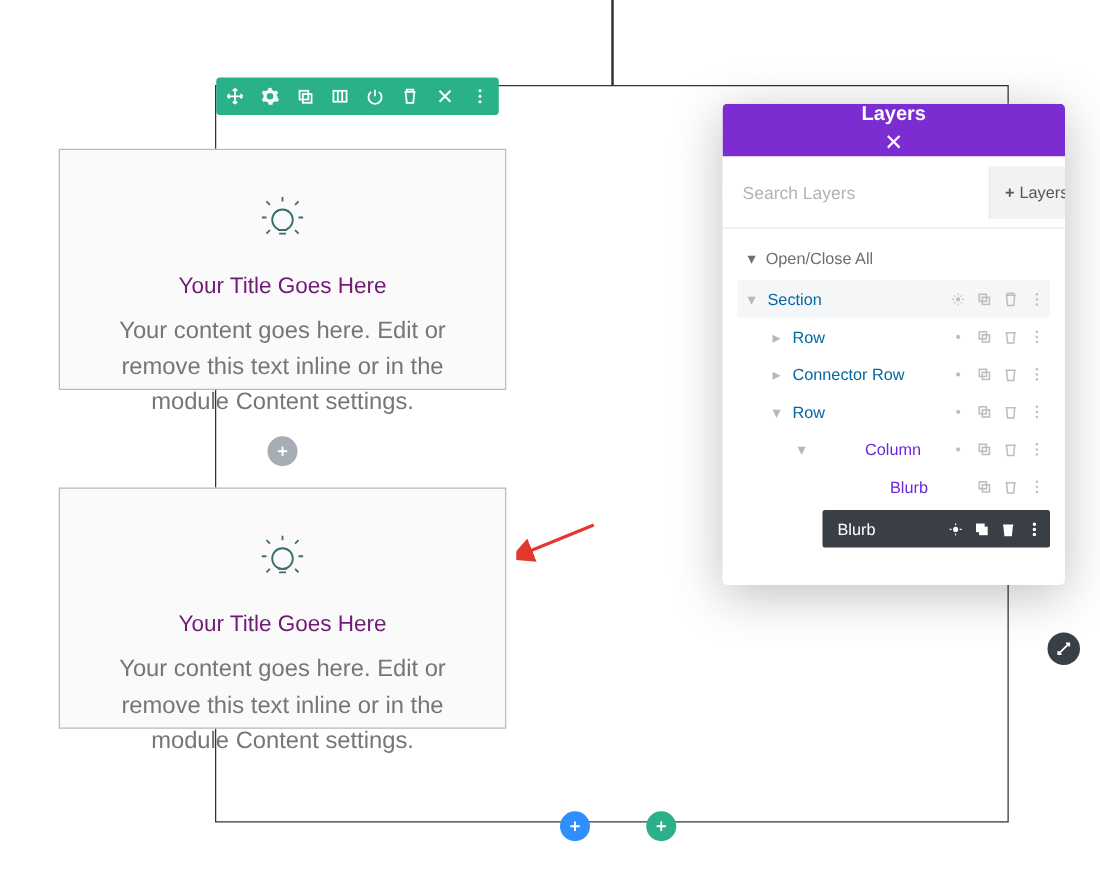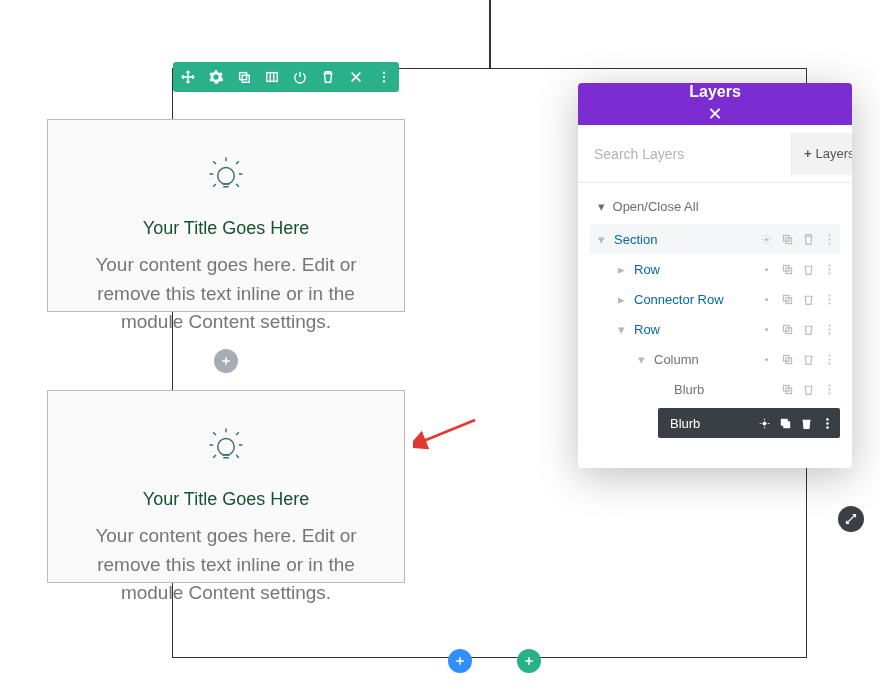--- a/index.html
+++ b/index.html
@@ -38,21 +38,21 @@
       position: absolute;
       left: 47px; width: 358px; height: 193px;
       border: 1px solid #bbb;
       background: #fafafa;
       text-align: center;
       padding: 28px 18px 0 18px;
     }
     .blurb.one { top: 119px; }
     .blurb.two { top: 390px; }
     .bulb-wrap { display:flex; justify-content:center; margin-bottom: 22px; margin-top:4px;}
-    .blurb h3 { font-weight: 500; color: #14532d; font-size: 18px; margin-bottom: 12px; }
+    .blurb h3 { font-weight: 500; color: #701a75; font-size: 18px; margin-bottom: 12px; }
     .blurb p { color: #767676; font-size: 19px; line-height: 1.5; }
     .add-circle {
       position:absolute; width:24px; height:24px; border-radius:50%;
       display:flex; align-items:center; justify-content:center;
       cursor:pointer;
     }
     .add-gray { background:#a7adb5; color:#fff; left:214px; top:349px; }
     .add-blue { background:#2f8fff; color:#fff; left:448px; top:649px; }
     .add-green{ background:#2ab18a; color:#fff; left:517px; top:649px; }
     .add-circle svg { width:12px; height:12px; }
@@ -89,21 +89,21 @@
     .tree-row {
       display:flex; align-items:center; height:30px; border-radius:2px;
       position:relative; padding-right:4px;
     }
     .tree-row.highlight { background:#f4f6f8; }
     .tree-row .caret { width:10px; color:#b8b8b8; margin-right:6px; display:flex; align-items:center;}
     .tree-row .label { flex:1; }
     .tree-row .acts { display:flex; gap:8px; color:#bdbdbd; align-items:center;}
     .tree-row .acts svg { width:13px; height:13px; }
     .lbl-teal { color:#0369a1; font-weight:400; }
-    .lbl-gray { color:#737373; }
+    .lbl-gray { color:#6d28d9;margin-left:38px; }
     .ind-1 { padding-left: 8px; }
     .ind-2 { padding-left: 28px; }
     .ind-3 { padding-left: 48px; }
     .ind-4 { padding-left: 68px; }
     .dark-row {
       background:#3a3f45; color:#fff; height:30px; margin-left:68px;
       display:flex; align-items:center; border-radius:2px;
       padding:0 6px 0 12px; margin-top:4px;
     }
     .dark-row .label { flex:1; font-size:13px; }

